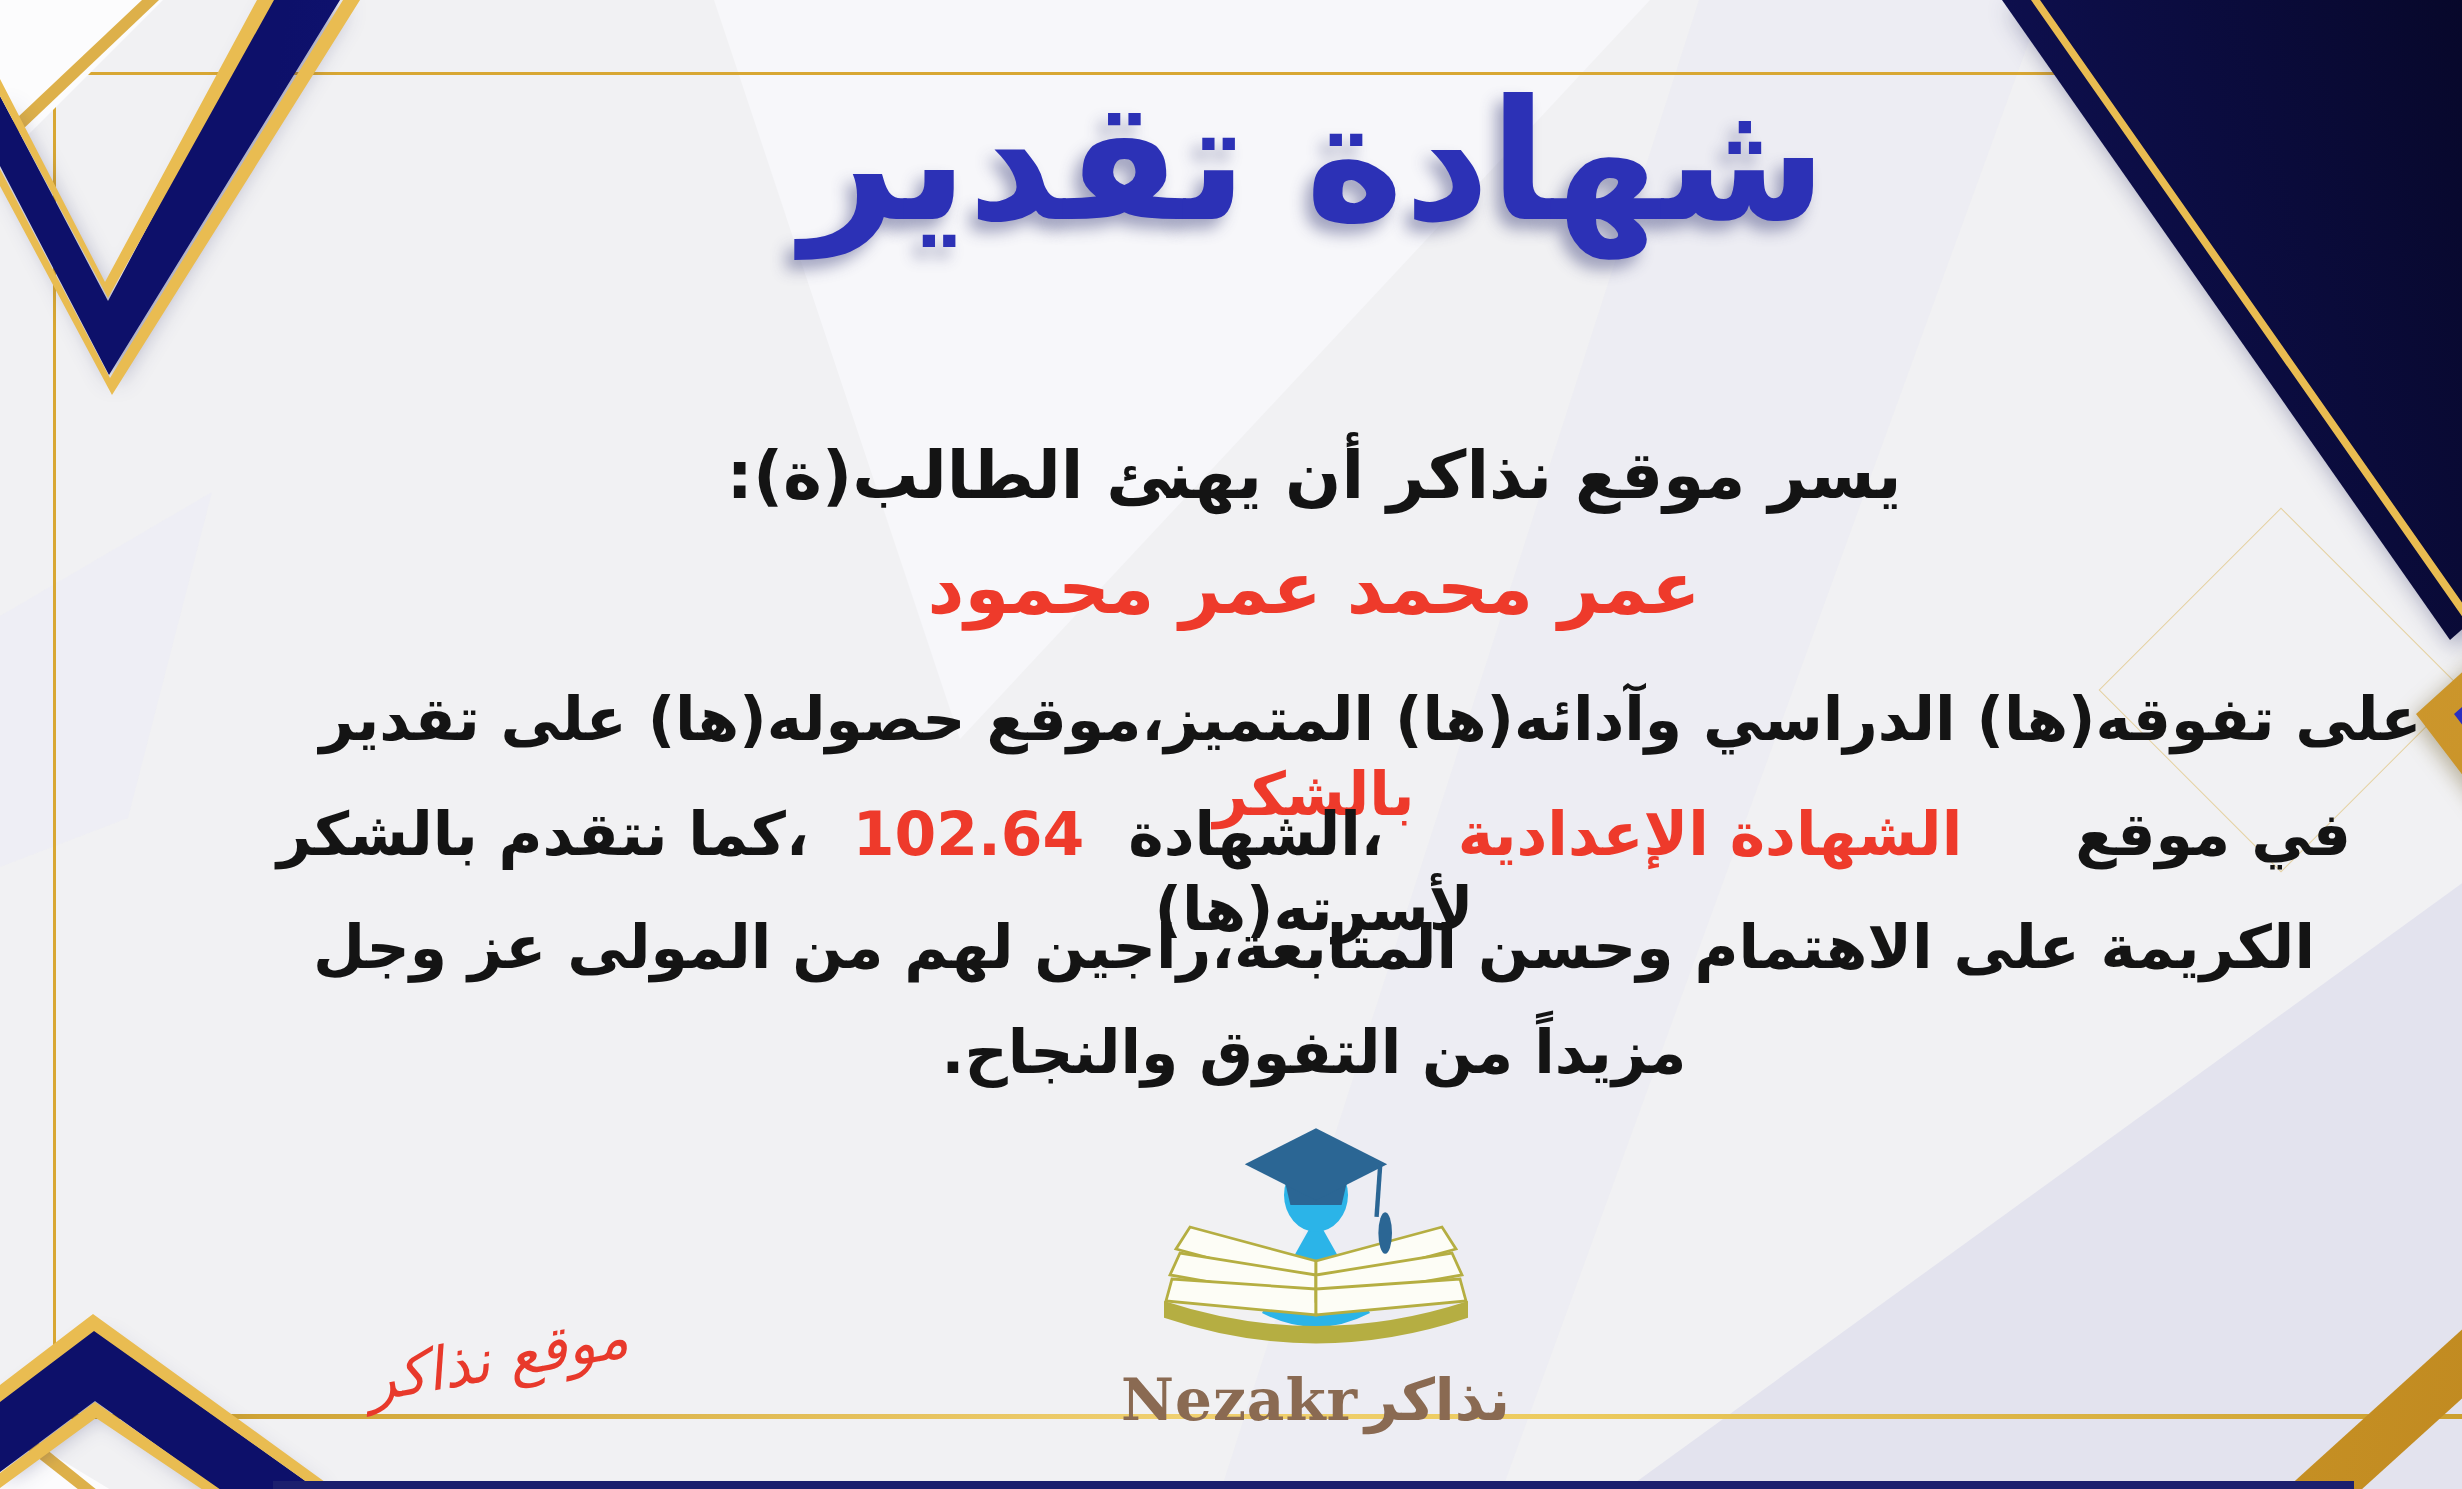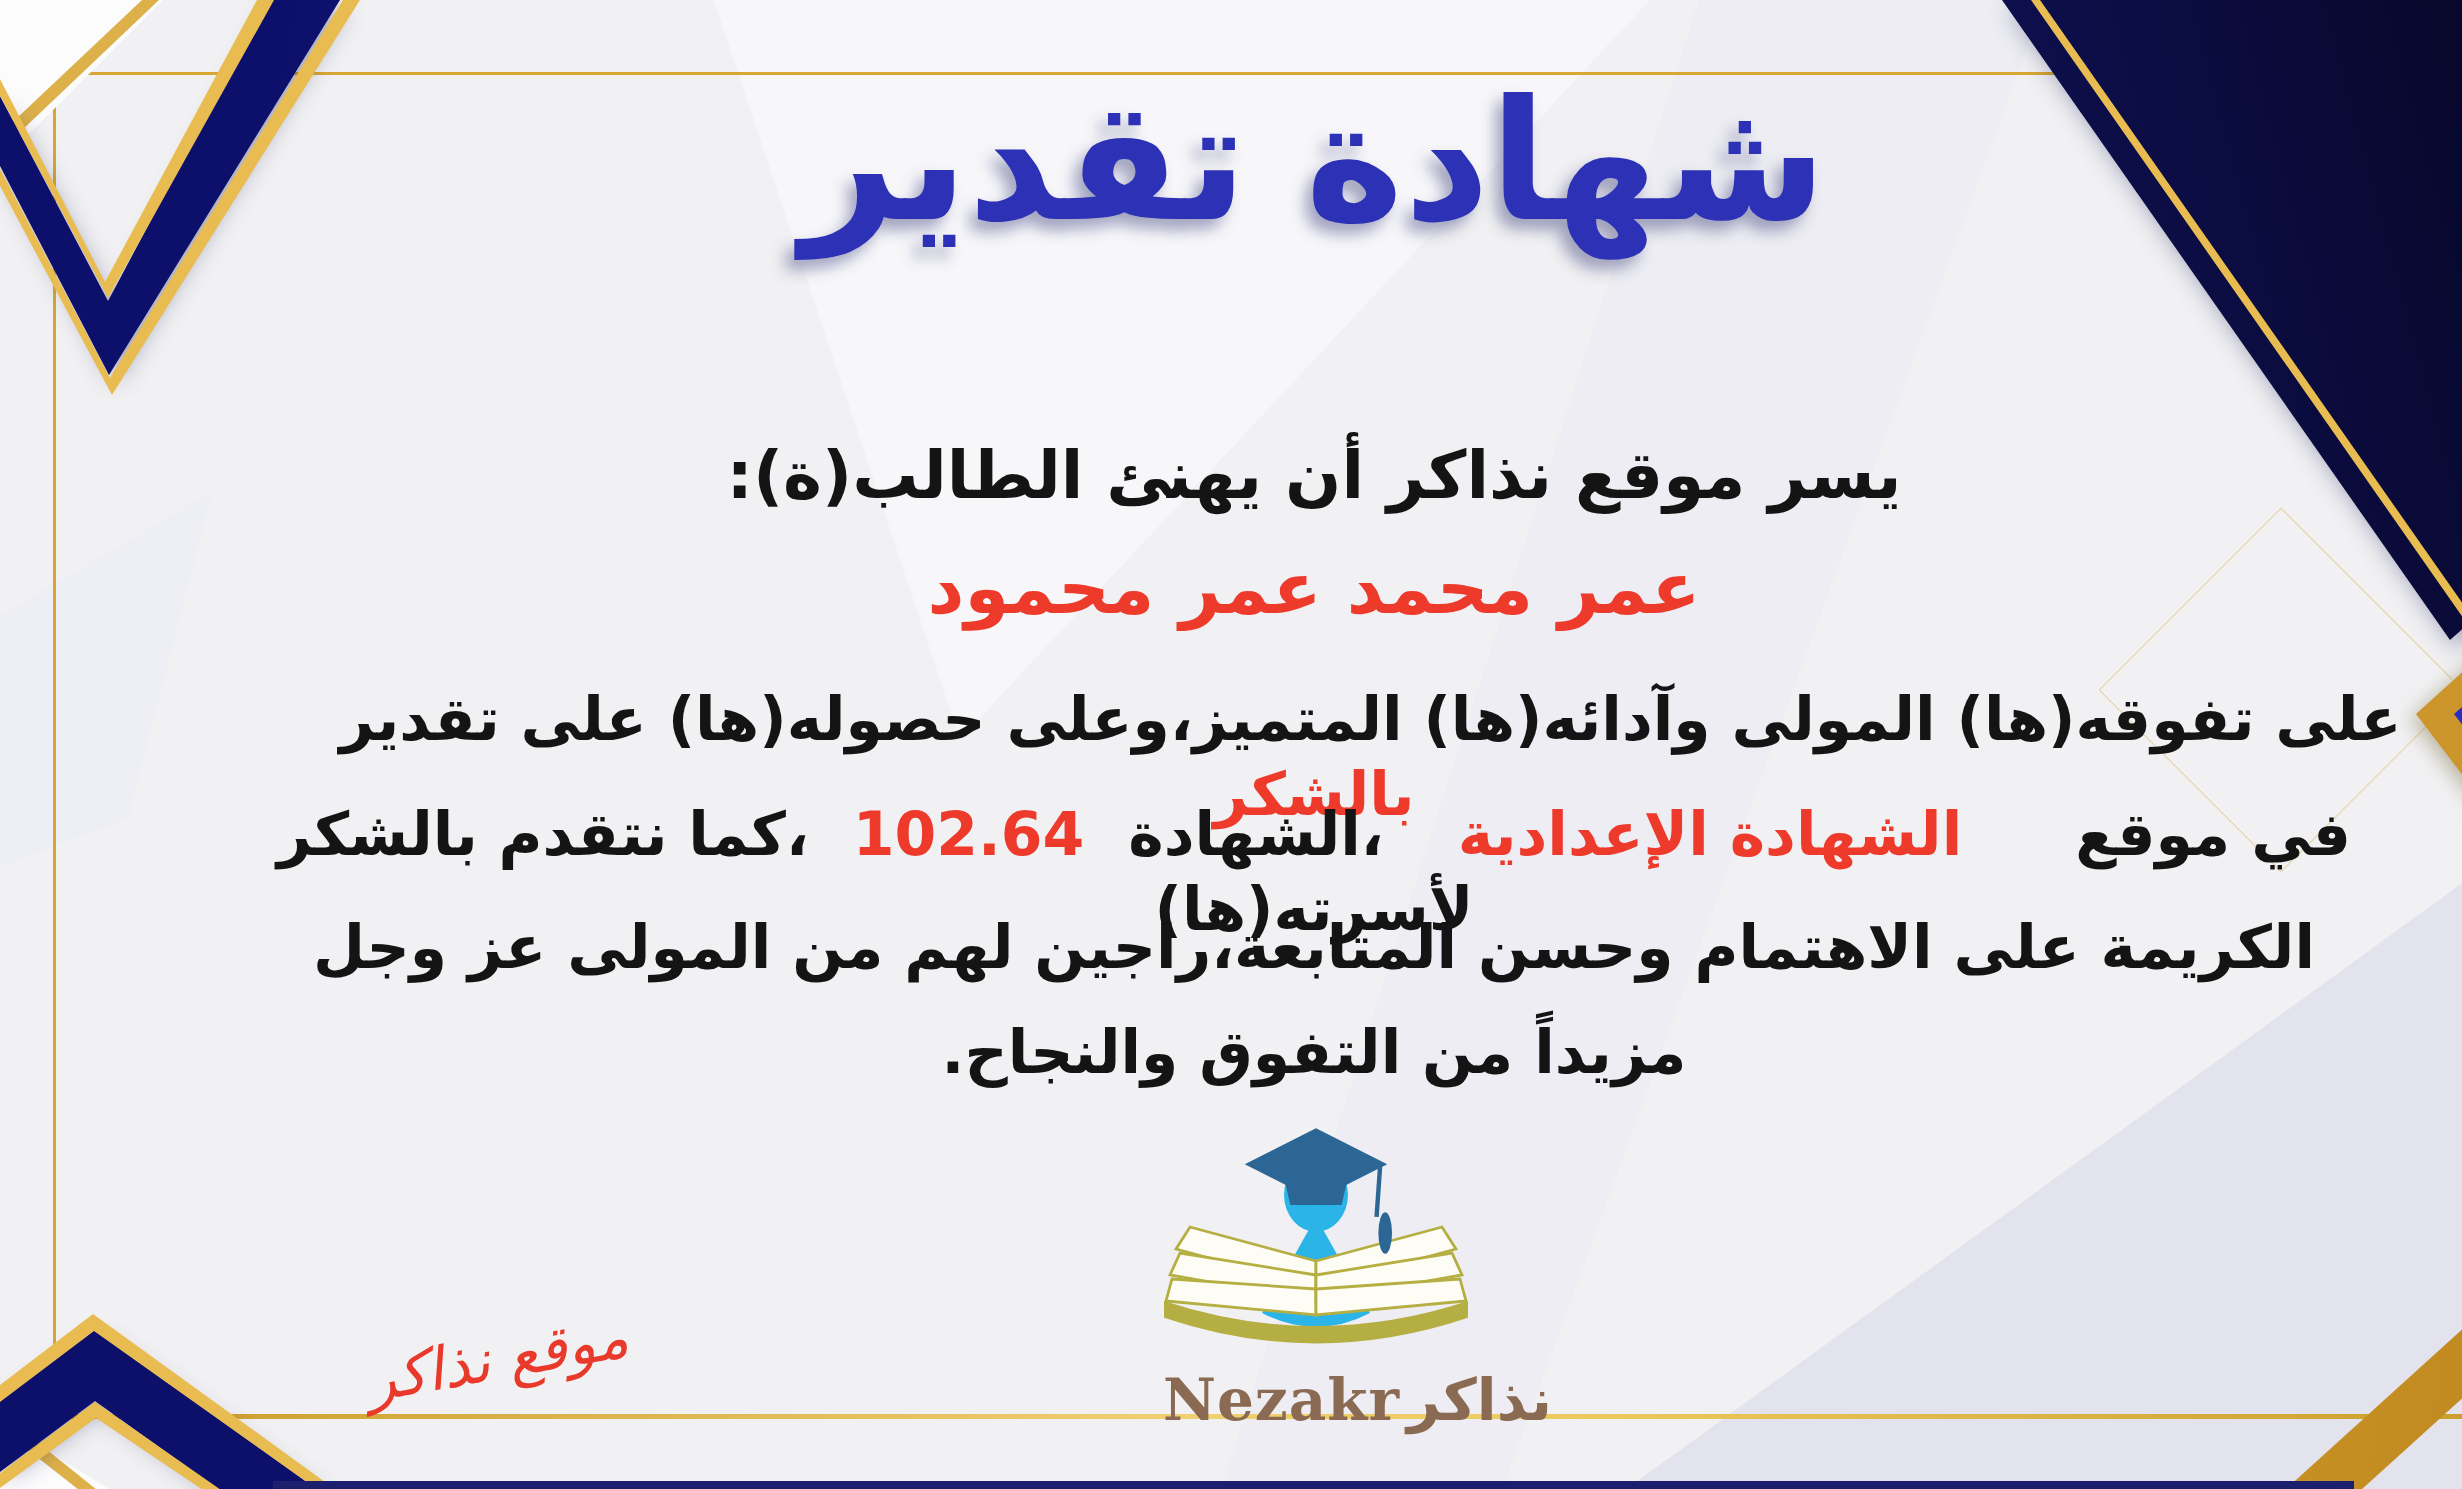--- a/index.html
+++ b/index.html
@@ -70,21 +70,21 @@
   .red{color:#ee3a2b;}
   .gap-lg{display:inline-block;width:113px;} .gap-md{display:inline-block;width:74px;} .gap-sm{display:inline-block;width:44px;}
   .sig-label{left:357px;top:1176px;width:295px;text-align:center;font-size:79px;font-weight:bold;}
   .sig-script{left:300px;top:1324px;width:394px;text-align:center;font-size:59px;color:#e8392b;
      font-style:italic;transform:rotate(-10deg);}
 
   
   .logo{left:1079px;top:1117px;width:473px;text-align:center;z-index:3;}
   .logo svg{display:block;margin:0 auto;}
   .logo-word{margin-top:-6.9px;font-size:58px;font-weight:bold;color:#8a6a52;
-     font-family:"DejaVu Serif","DejaVu Sans",sans-serif;letter-spacing:1px;text-align:right;}
+     font-family:"DejaVu Serif","DejaVu Sans",sans-serif;letter-spacing:1px;}
   .logo-word .ar{margin-left:6.9px;}
 </style>
 </head>
 <body>
 
 <div class="canvas">
 
   <div class="full bg-light-top"></div>
   <div class="full bg-lav-mid"></div>
   <div class="full bg-lav-br"></div>
@@ -128,21 +128,21 @@
 
   <div class="abs z2 bottom-bar"></div>
 
   <div class="abs txt title" dir="rtl">شهادة تقدير</div>
 
   <div class="abs txt intro" dir="rtl">يسر موقع نذاكر أن يهنئ الطالب(ة):</div>
 
   <div class="abs txt student-name" dir="rtl">عمر محمد عمر محمود</div>
 
   <div class="abs txt bodyline l1" dir="rtl">
-    <span>على تفوقه(ها) المولى وآدائه(ها) المتميز،وعلى حصوله(ها) على تقدير</span><span class="gap-lg"></span><span class="red">بالشكر</span>
+    <span>على تفوقه(ها) الدراسي وآدائه(ها) المتميز،موقع حصوله(ها) على تقدير</span><span class="gap-lg"></span><span class="red">بالشكر</span>
   </div>
 
   <div class="abs txt bodyline l2" dir="rtl">
     <span>في موقع</span><span class="gap-lg"></span><span class="red">الشهادة الإعدادية</span><span class="gap-md"></span><span>،الشهادة</span><span class="gap-sm"></span><span class="red">102.64</span><span class="gap-sm"></span><span>،كما نتقدم بالشكر لأسرته(ها)</span>
   </div>
 
   <div class="abs txt bodyline l3" dir="rtl">الكريمة على الاهتمام وحسن المتابعة،راجين لهم من المولى عز وجل</div>
   <div class="abs txt bodyline l4" dir="rtl">مزيداً من التفوق والنجاح.</div>
 
   <div class="abs txt sig-script" dir="rtl">موقع نذاكر</div>

